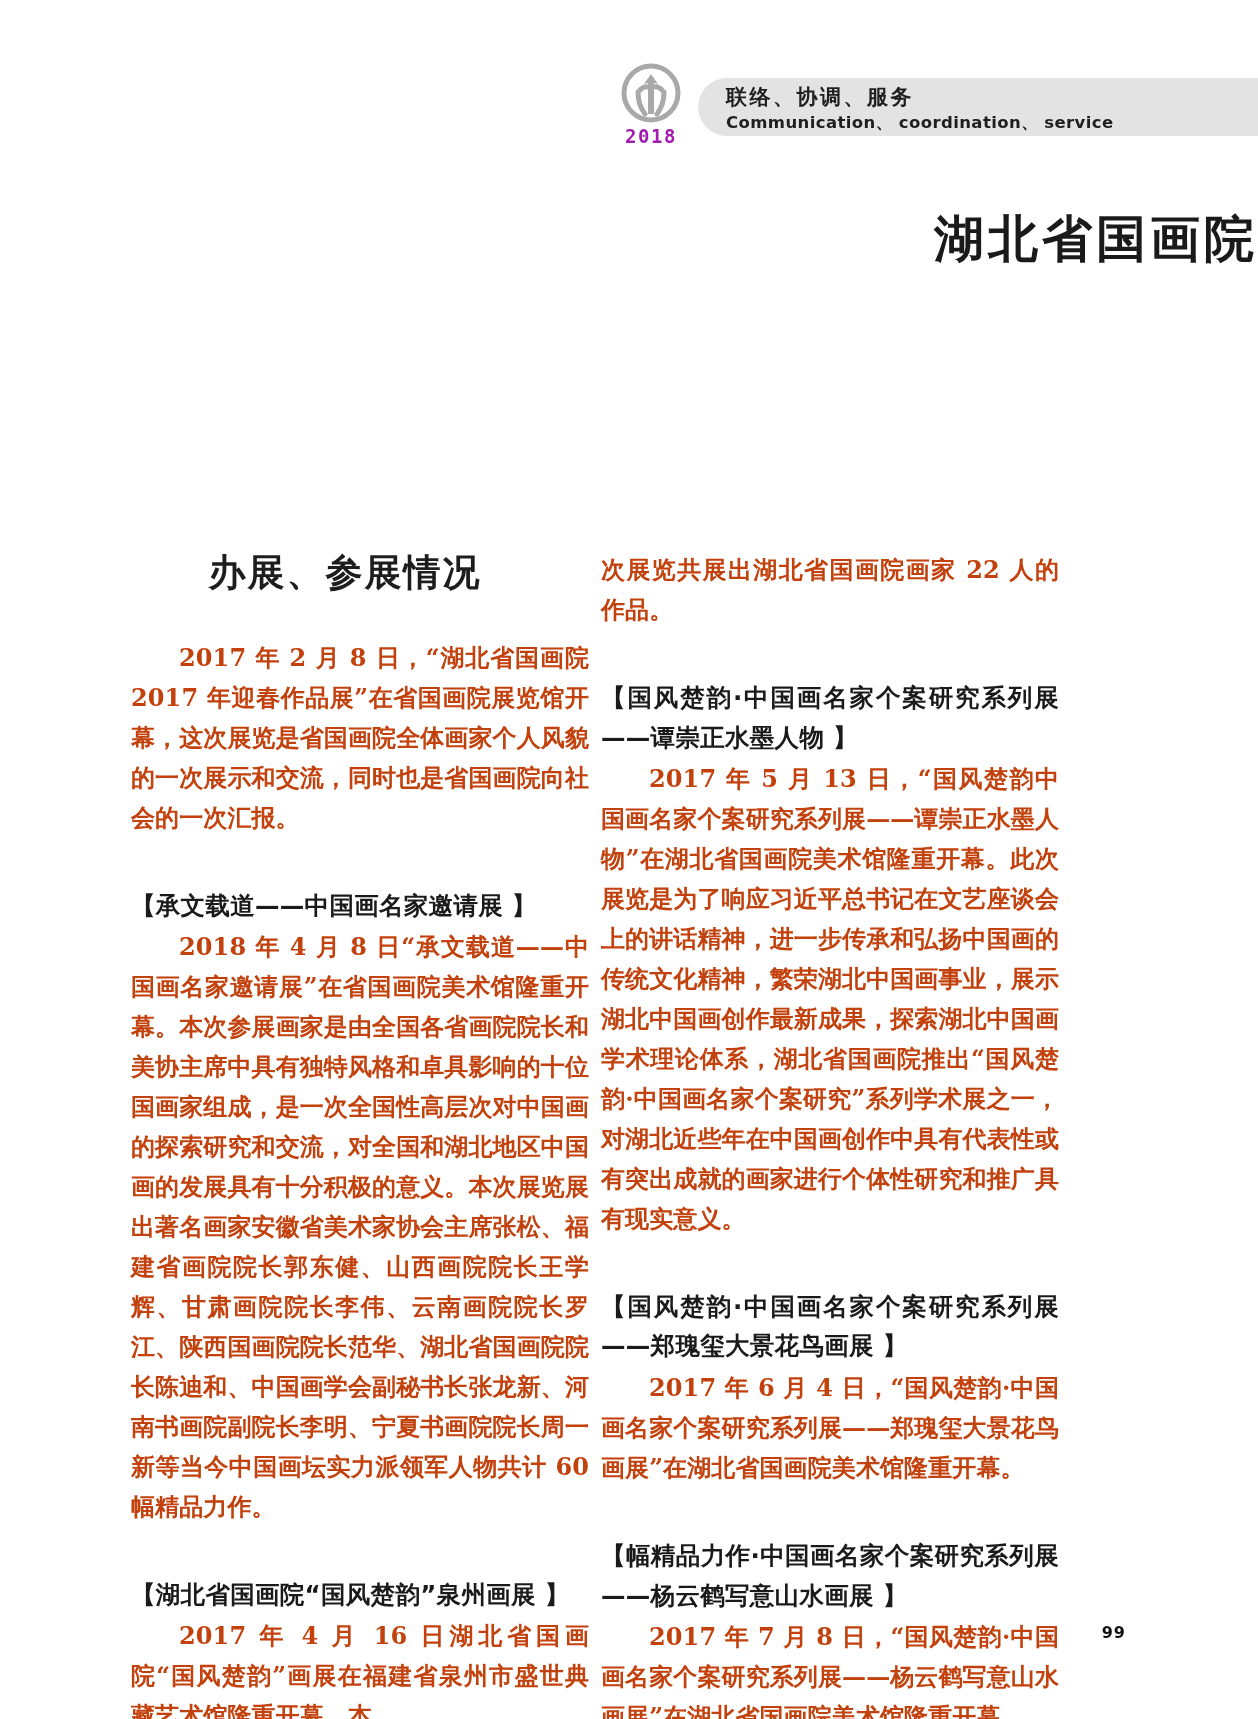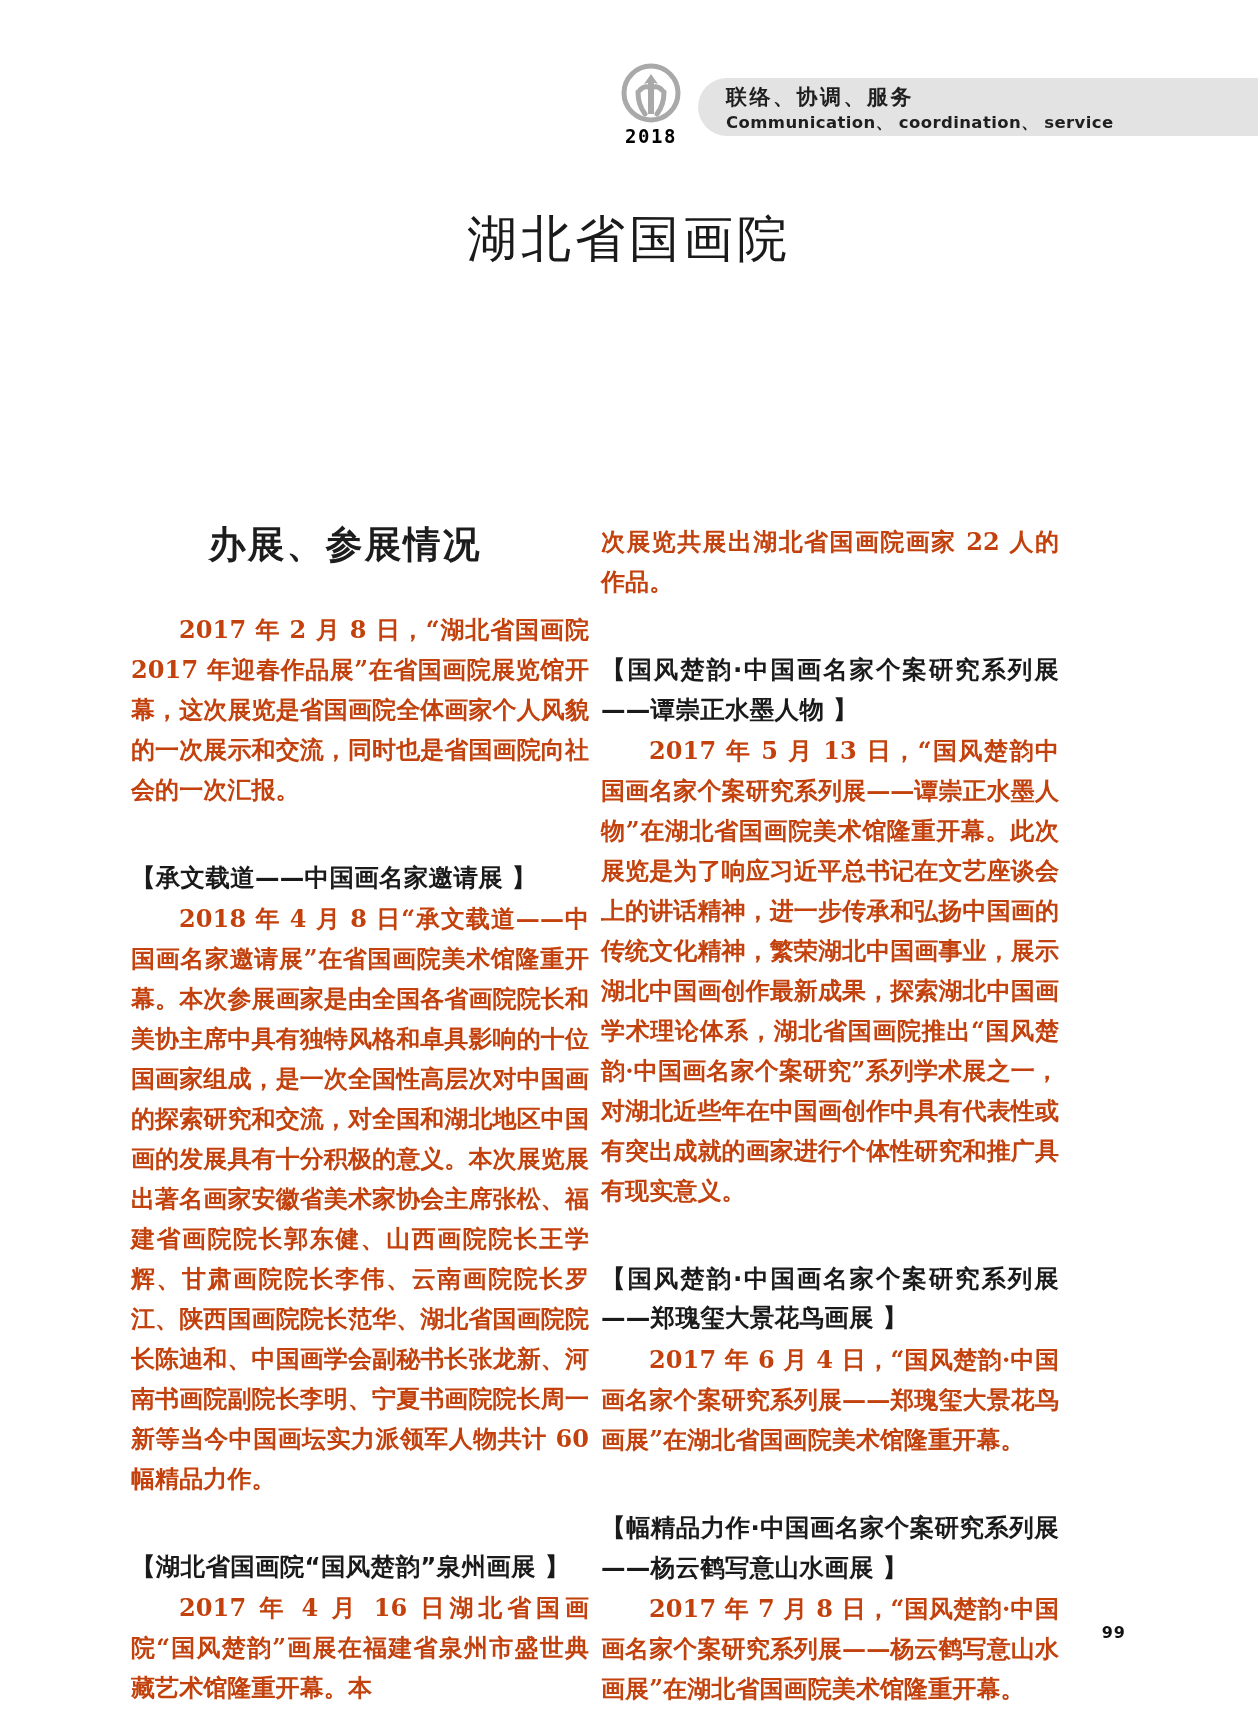--- a/index.html
+++ b/index.html
@@ -43,21 +43,21 @@
     width: 78px;
     height: 98px;
     text-align: center;
   }
   .header-logo svg { display: block; margin: 0 auto; }
   .logo-year {
     font-family: "DejaVu Sans Mono", monospace;
     font-size: 19px;
     font-weight: bold;
     letter-spacing: 1.5px;
-    color: #000000;
+    color: #a21caf;
     margin-top: 1px;
   }
 
   .header-text {
     position: absolute;
     left: 726px;
     top: 84px;
     width: 520px;
   }
   .header-cn {
@@ -76,32 +76,32 @@
     color: #1f1f1f;
     margin-top: 2px;
   }
 
   
   .page-title {
     position: absolute;
     top: 206px;
     left: 0;
     width: 1258px;
-    text-align: center;
+    text-align: right;
     font-family: "DejaVu Serif", "Liberation Serif", serif;
-    font-weight: normal;
+    font-weight: bold;
     font-size: 50px;
     letter-spacing: 4px;
     color: #1a1a1a;
   }
 
   
   .columns {
     position: absolute;
-    top: 500px;
+    top: 528px;
     left: 131px;
     width: 1000px;
     height: 1000px;
   }
 
   .col {
     position: absolute;
     top: 0;
     width: 458px;
   }

